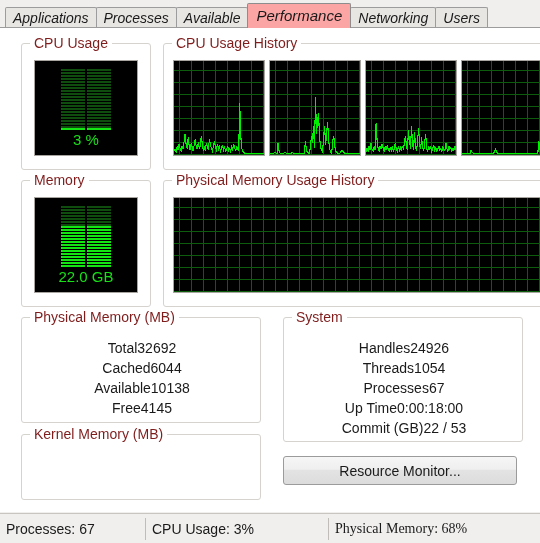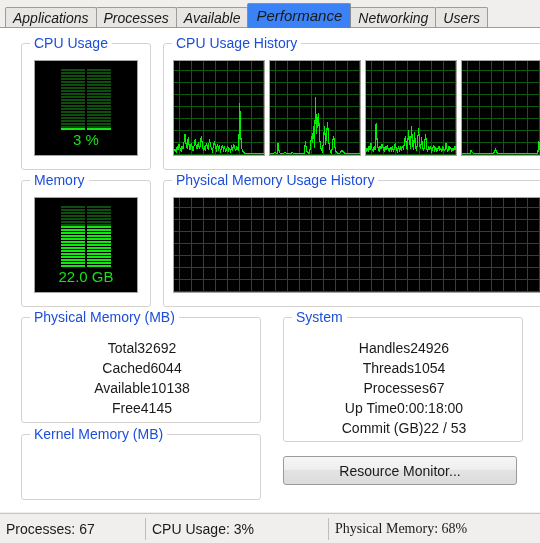--- a/index.html
+++ b/index.html
@@ -43,21 +43,21 @@
     border-bottom: none;
     margin-right: -1px;
     border-radius: 2px 2px 0 0;
     white-space: nowrap;
     box-sizing: border-box;
     position: relative;
     cursor: default;
     font-style: italic;
   }
   .tab.active {
-    background: #3b82f6;
+    background: #fca5a5;
     height: 25px;
     line-height: 24px;
     z-index: 5;
     font-size: 15px;
     padding: 0 8px;
     border-color: #8d8d8d;
   }
 
   
   .client {
@@ -79,21 +79,21 @@
     box-sizing: border-box;
     background: transparent;
   }
   .group > .legend {
     position: absolute;
     top: -9px;
     left: 8px;
     background: #ffffff;
     padding: 0 4px;
     font-size: 14px;
-    color: #1d4ed8;
+    color: #7f1d1d;
     white-space: nowrap;
   }
 
   
   .gauge {
     position: absolute;
     background: #000000;
     border: 1px solid #a8a5a0;
     box-sizing: border-box;
     overflow: hidden;

